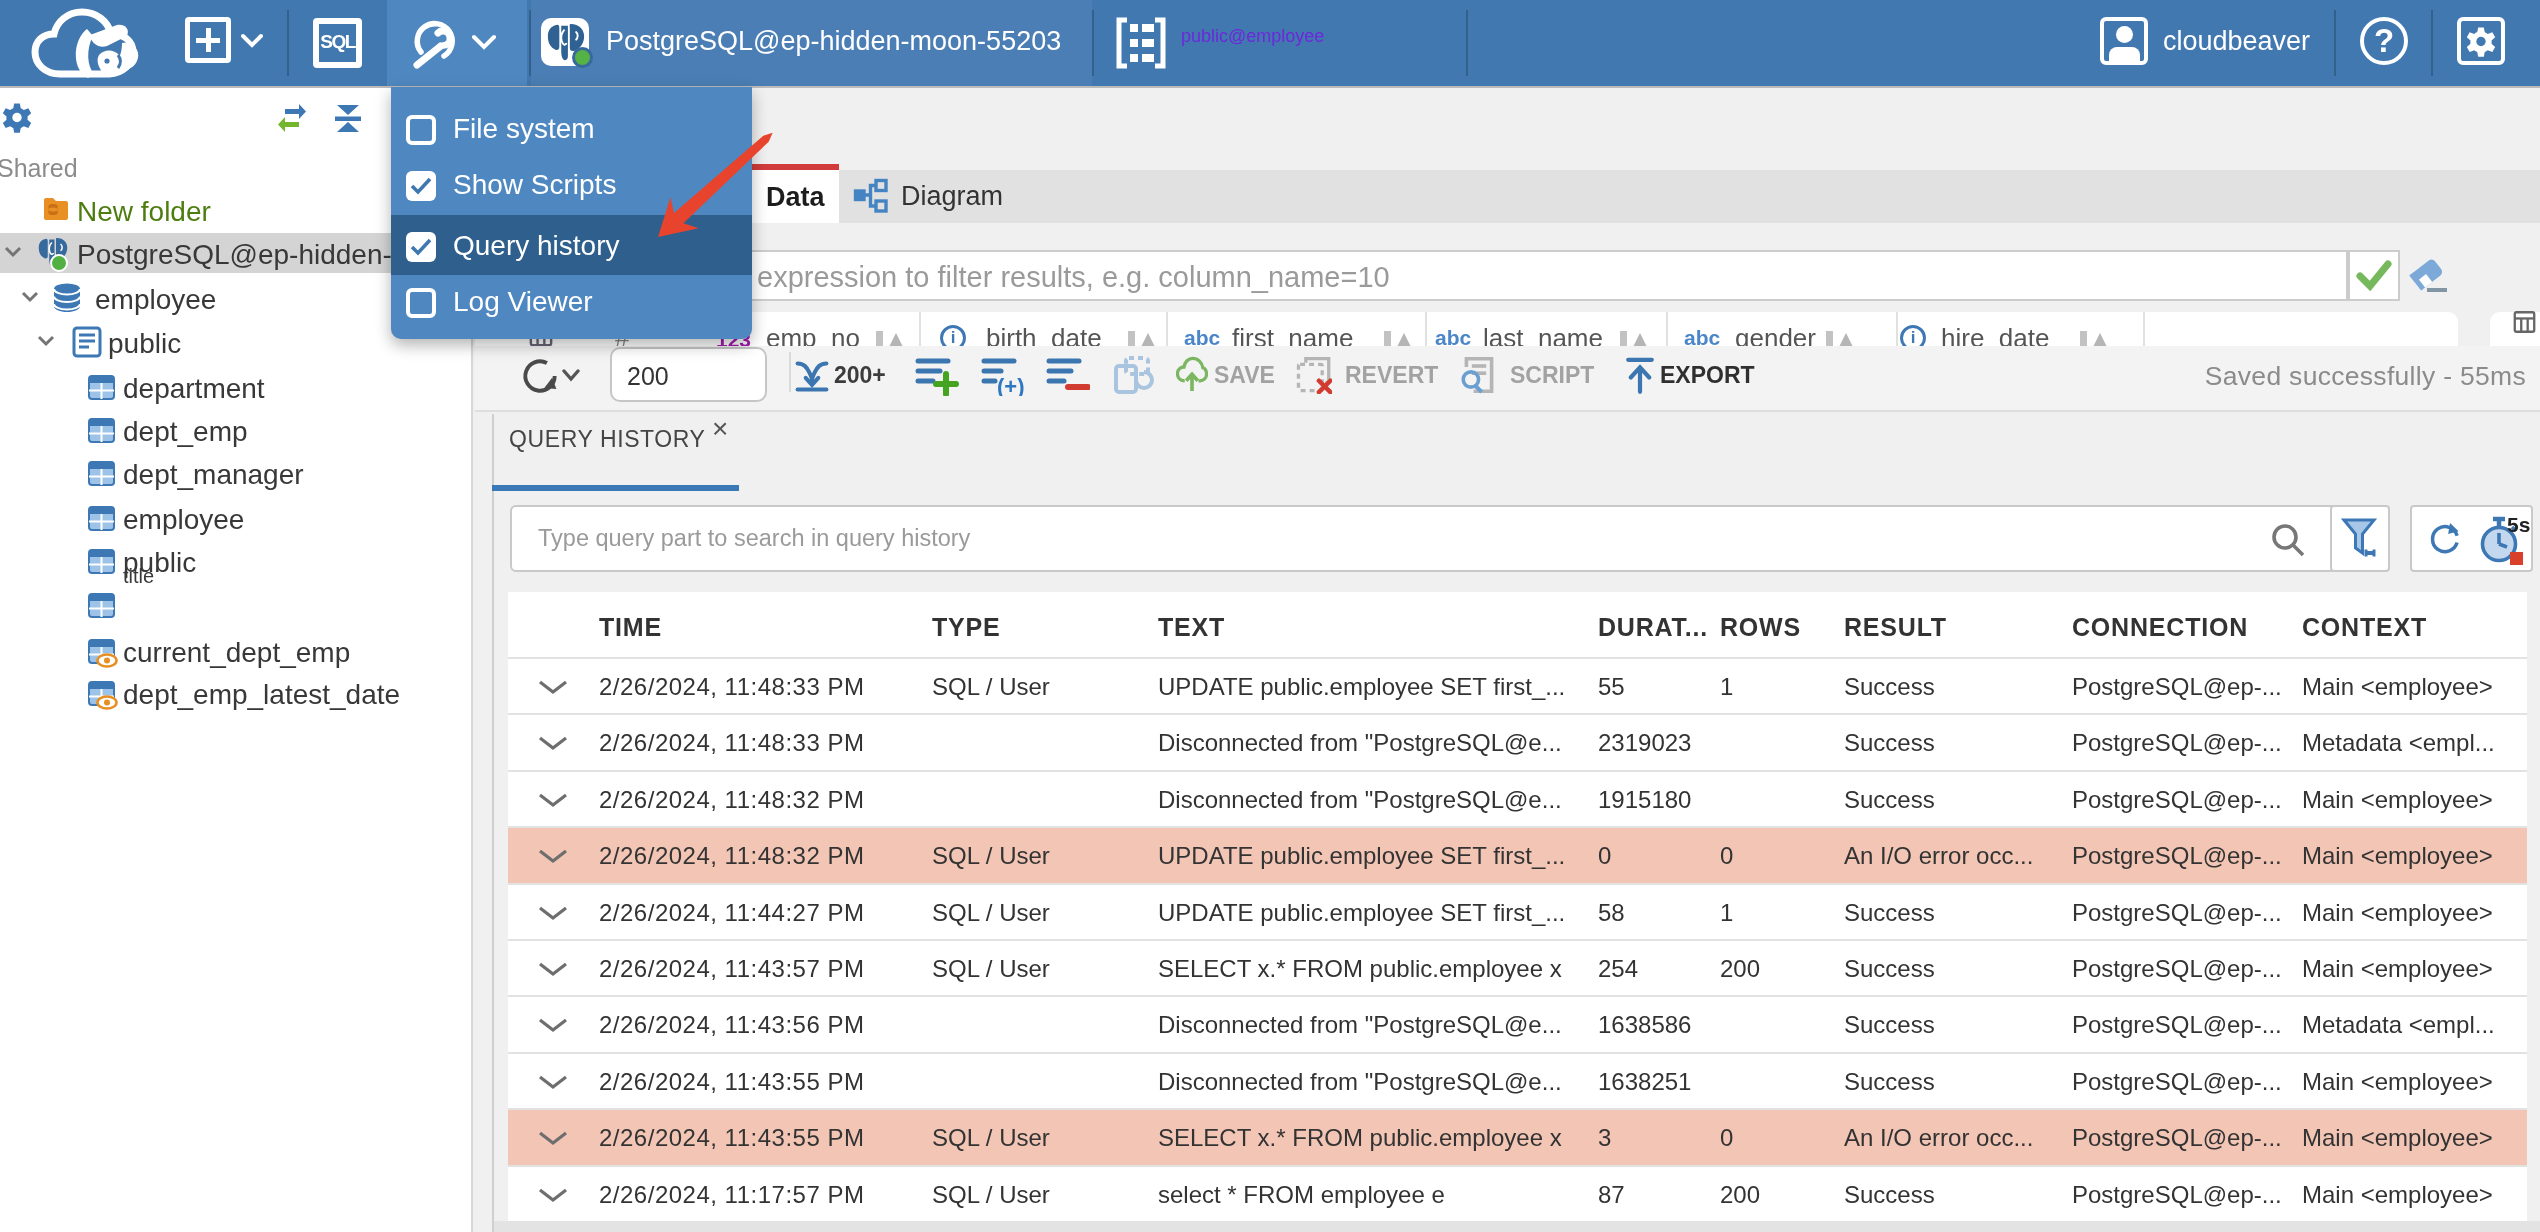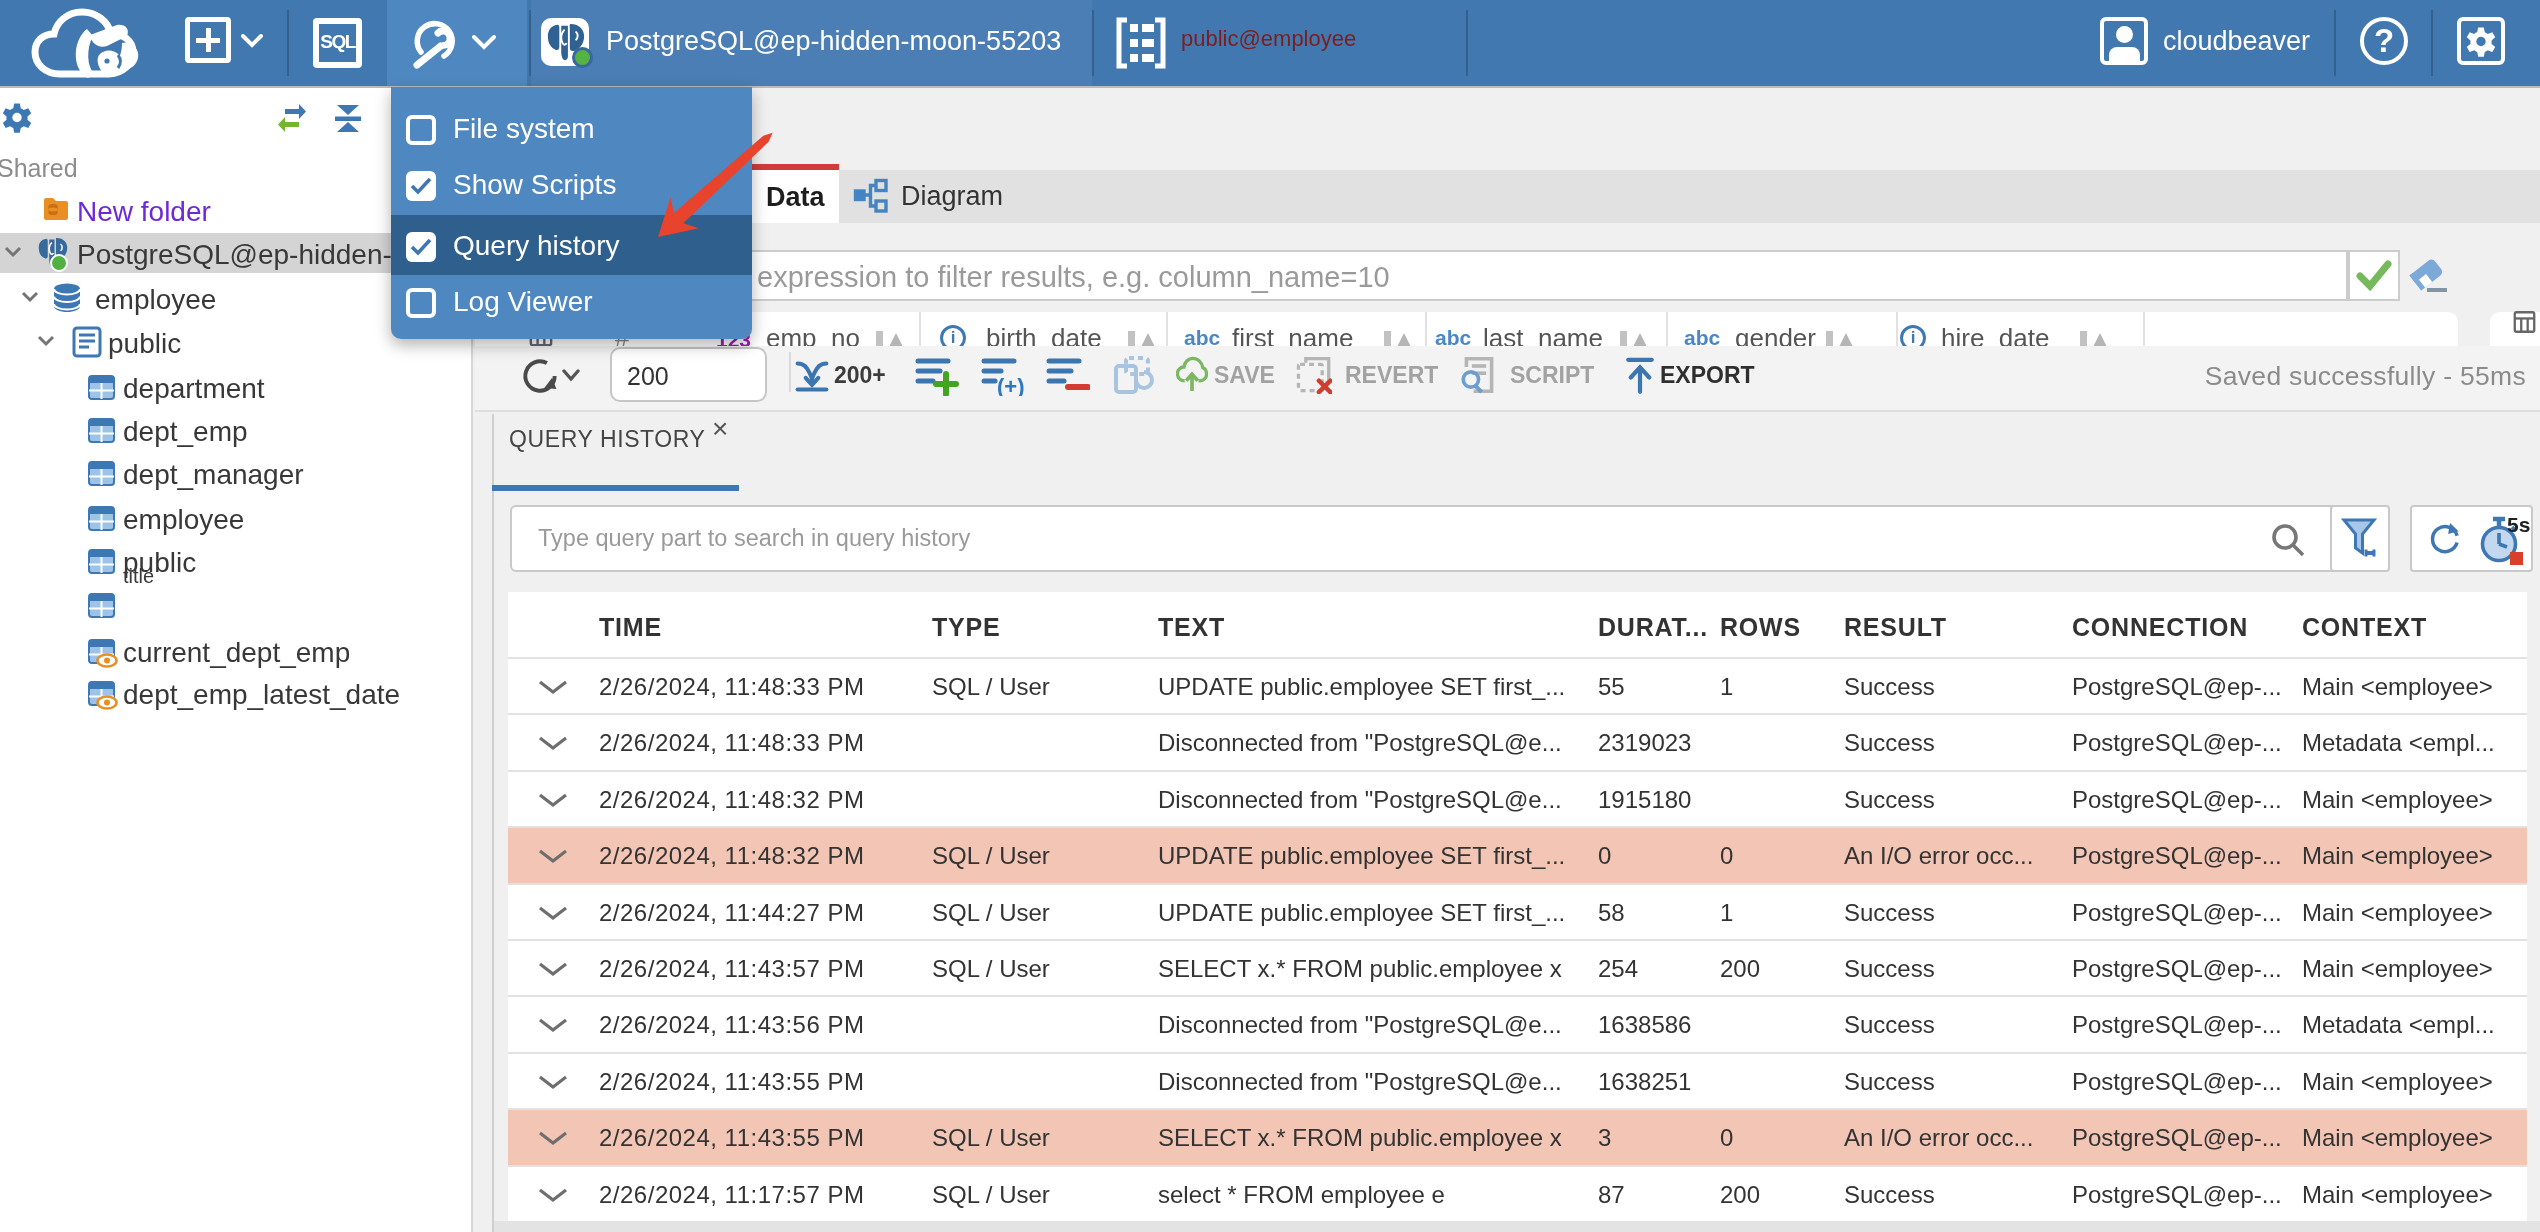--- a/index.html
+++ b/index.html
@@ -73,21 +73,21 @@
     </g>
   <g fill="#fff">
     <rect x="16" y="8" width="8" height="8"></rect>
       <rect x="28" y="8" width="12" height="8"></rect>
     <rect x="16" y="23" width="8" height="8"></rect>
       <rect x="28" y="23" width="12" height="8"></rect>
     <rect x="16" y="38" width="8" height="8"></rect>
       <rect x="28" y="38" width="12" height="8"></rect>
   </g>
 </svg>
-<div class="abs" style="left:1181px;top:26px;font-size:22px;color:#7f1d1d;text-align:right;">public@employee</div>
+<div class="abs" style="left:1181px;top:26px;font-size:18px;color:#6d28d9;text-align:right;">public@employee</div>
 
 <div class="abs" style="left:1466px;top:10px;width:2px;height:66px;background:rgba(0,0,0,0.20);"></div>
 
 <div class="abs" style="left:2100px;top:17px;width:48px;height:48px;border:4px solid #fff;border-radius:6px;overflow:hidden;">
   <div class="abs" style="left:12px;top:5px;width:17px;height:17px;background:#fff;border-radius:50%;"></div>
   <div class="abs" style="left:5px;top:26px;width:31px;height:20px;background:#fff;border-radius:8px 8px 0 0;"></div>
 </div>
 <div class="abs" style="left:2163px;top:26px;font-size:27px;color:#fff;">cloudbeaver</div>
 <div class="abs" style="left:2334px;top:10px;width:2px;height:66px;background:rgba(0,0,0,0.20);"></div>
 <div class="abs" style="left:2360px;top:17px;width:48px;height:48px;border:4px solid #fff;border-radius:50%;color:#fff;font-size:33px;font-weight:bold;text-align:center;line-height:40px;">?</div>
@@ -118,21 +118,21 @@
 
 <svg class="abs" style="left:43px;top:196px;" width="26" height="26" viewBox="0 0 26 26">
   <path d="M1 4 C1 2.9 1.9 2 3 2 H10 L13 5 H23 C24.1 5 25 5.9 25 7 V22 C25 23.1 24.1 24 23 24 H3 C1.9 24 1 23.1 1 22 Z" fill="#e89023"></path>
   <g fill="#c96f14">
     <ellipse cx="10" cy="10" rx="4.5" ry="2"></ellipse>
       <rect x="5.5" y="10" width="9" height="7"></rect>
       <ellipse cx="10" cy="17" rx="4.5" ry="2"></ellipse>
     <ellipse cx="10" cy="13.5" rx="4.5" ry="2" fill="#e89023"></ellipse>
   </g>
 </svg>
-<div class="abs" style="left:77px;top:196px;font-size:28px;color:#6d28d9;">New folder</div>
+<div class="abs" style="left:77px;top:196px;font-size:28px;color:#4d7c0f;">New folder</div>
 
 <div class="abs" style="left:0;top:233px;width:471px;height:40px;background:#d4d4d4;"></div>
 <svg class="abs" style="left:4px;top:246px;" width="18" height="12" viewBox="0 0 18 12">
     <path d="M2 2 L9 9 L16 2" fill="none" stroke="#757575" stroke-width="3"></path>
   </svg>
 <svg class="abs" style="left:36px;top:235px;" width="34" height="36" viewBox="0 0 44 48">
   <g fill="#36699c">
     <path d="M13 5 C6 6 3 11 3 17 C3 24 6 29 11 31 C13 32 15 31 15 28 V9 C15 6 14.5 5 13 5 Z"></path>
     <path d="M27 4 C36 4 41 10 41 17 C41 24 37 30 31 32 C28 33 26 32 26 29 V9 C26 5 25.5 4 27 4 Z"></path>
     <path d="M17 6 H24 V38 C24 42 21 43 19 41 C17.5 39.5 17 36 17 33 Z"></path>

